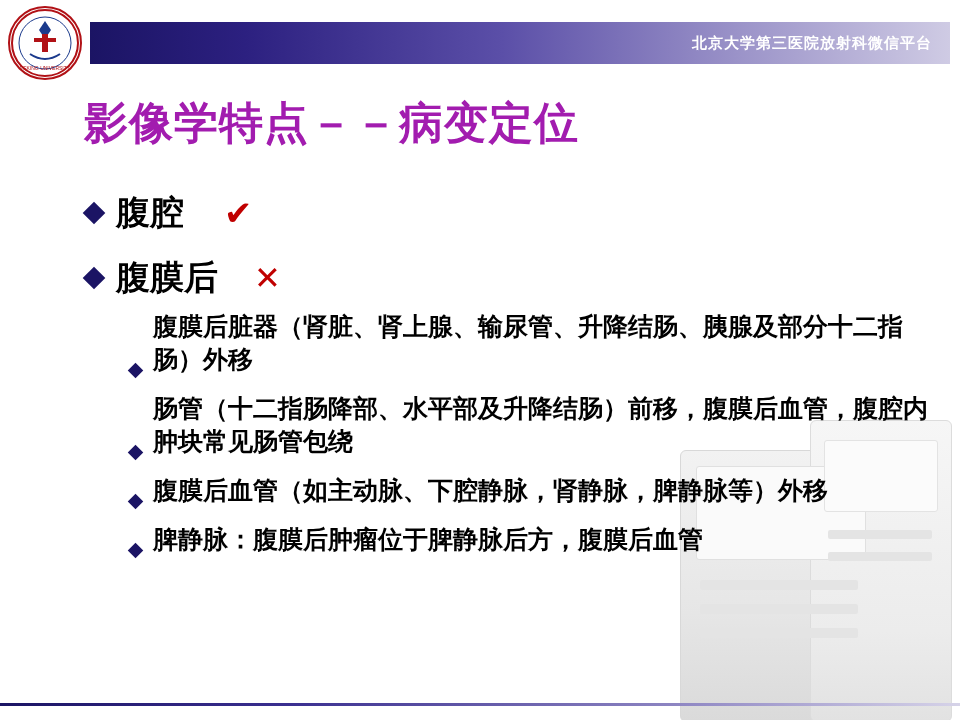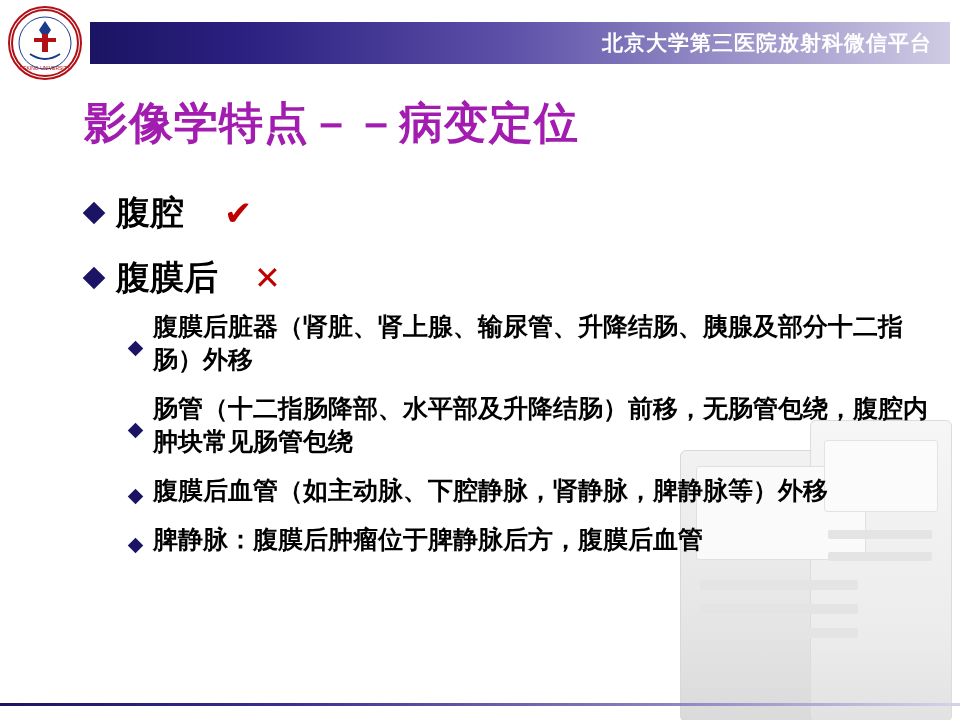--- a/index.html
+++ b/index.html
@@ -83,21 +83,21 @@
     width: 860px;
     height: 42px;
     background: linear-gradient(90deg,#1b1464 0%, #2c2080 18%, #5b4fa8 48%, #9a92c8 75%, #cfcbe4 100%);
   }
   .banner-title {
     position: absolute;
     right: 18px;
     top: 50%;
     transform: translateY(-50%);
     color: #ffffff;
-    font-size: 21px;
+    font-size: 15px;
     font-weight: bold;
     font-family: "Liberation Sans", sans-serif;
     letter-spacing: 1px;
     white-space: nowrap;
   }
   
   .logo {
     position: absolute;
     left: 8px;
     top: 6px;
@@ -160,21 +160,21 @@
   }
   
   .l2-list {
     position: absolute;
     left: 130px;
     top: 310px;
     width: 800px;
   }
   .l2 {
     display: flex;
-    align-items: center;
+    align-items: flex-end;
     gap: 12px;
     margin-bottom: 16px;
   }
   .l2 .dot {
     width: 11px;
     height: 11px;
     background: #1b1464;
     transform: rotate(45deg);
     flex: 0 0 auto;
     margin-top: 11px;
@@ -243,21 +243,21 @@
     <span class="mark-cross">✕</span>
   </div>
 
   <div class="l2-list">
     <div class="l2">
       <span class="dot"></span>
       <span class="txt">腹膜后脏器（肾脏、肾上腺、输尿管、升降结肠、胰腺及部分十二指肠）外移</span>
     </div>
     <div class="l2">
       <span class="dot"></span>
-      <span class="txt">肠管（十二指肠降部、水平部及升降结肠）前移，无肠管包绕，腹腔内肿块常见肠管包绕</span>
+      <span class="txt">肠管（十二指肠降部、水平部及升降结肠）前移，腹膜后血管，腹腔内肿块常见肠管包绕</span>
     </div>
     <div class="l2">
       <span class="dot"></span>
       <span class="txt">腹膜后血管（如主动脉、下腔静脉，肾静脉，脾静脉等）外移</span>
     </div>
     <div class="l2">
       <span class="dot"></span>
       <span class="txt">脾静脉：腹膜后肿瘤位于脾静脉后方，腹膜后血管</span>
     </div>
   </div>

